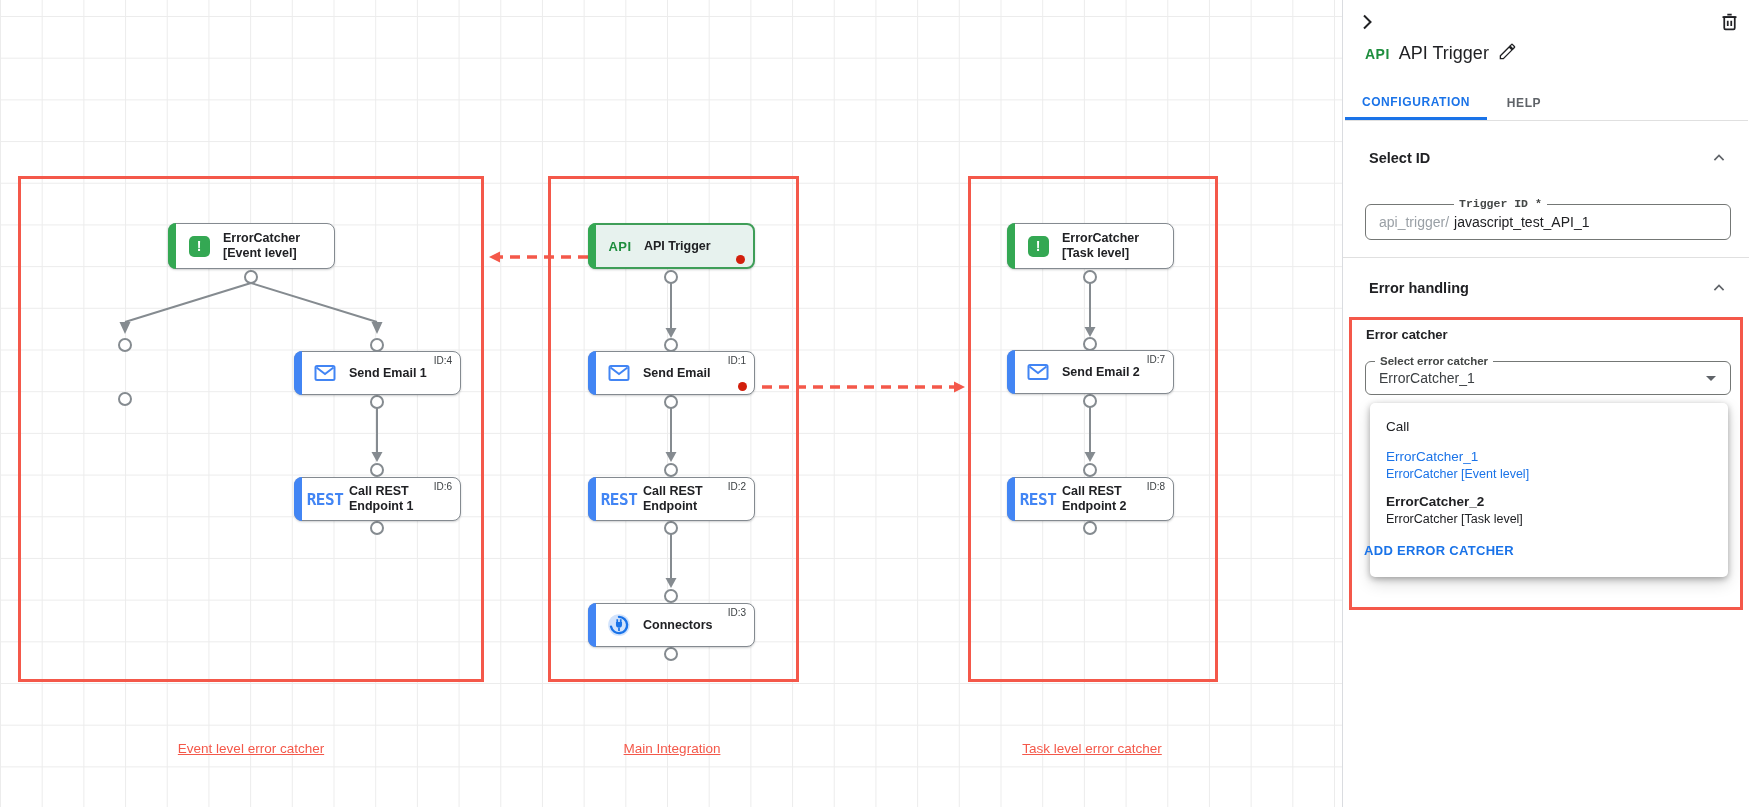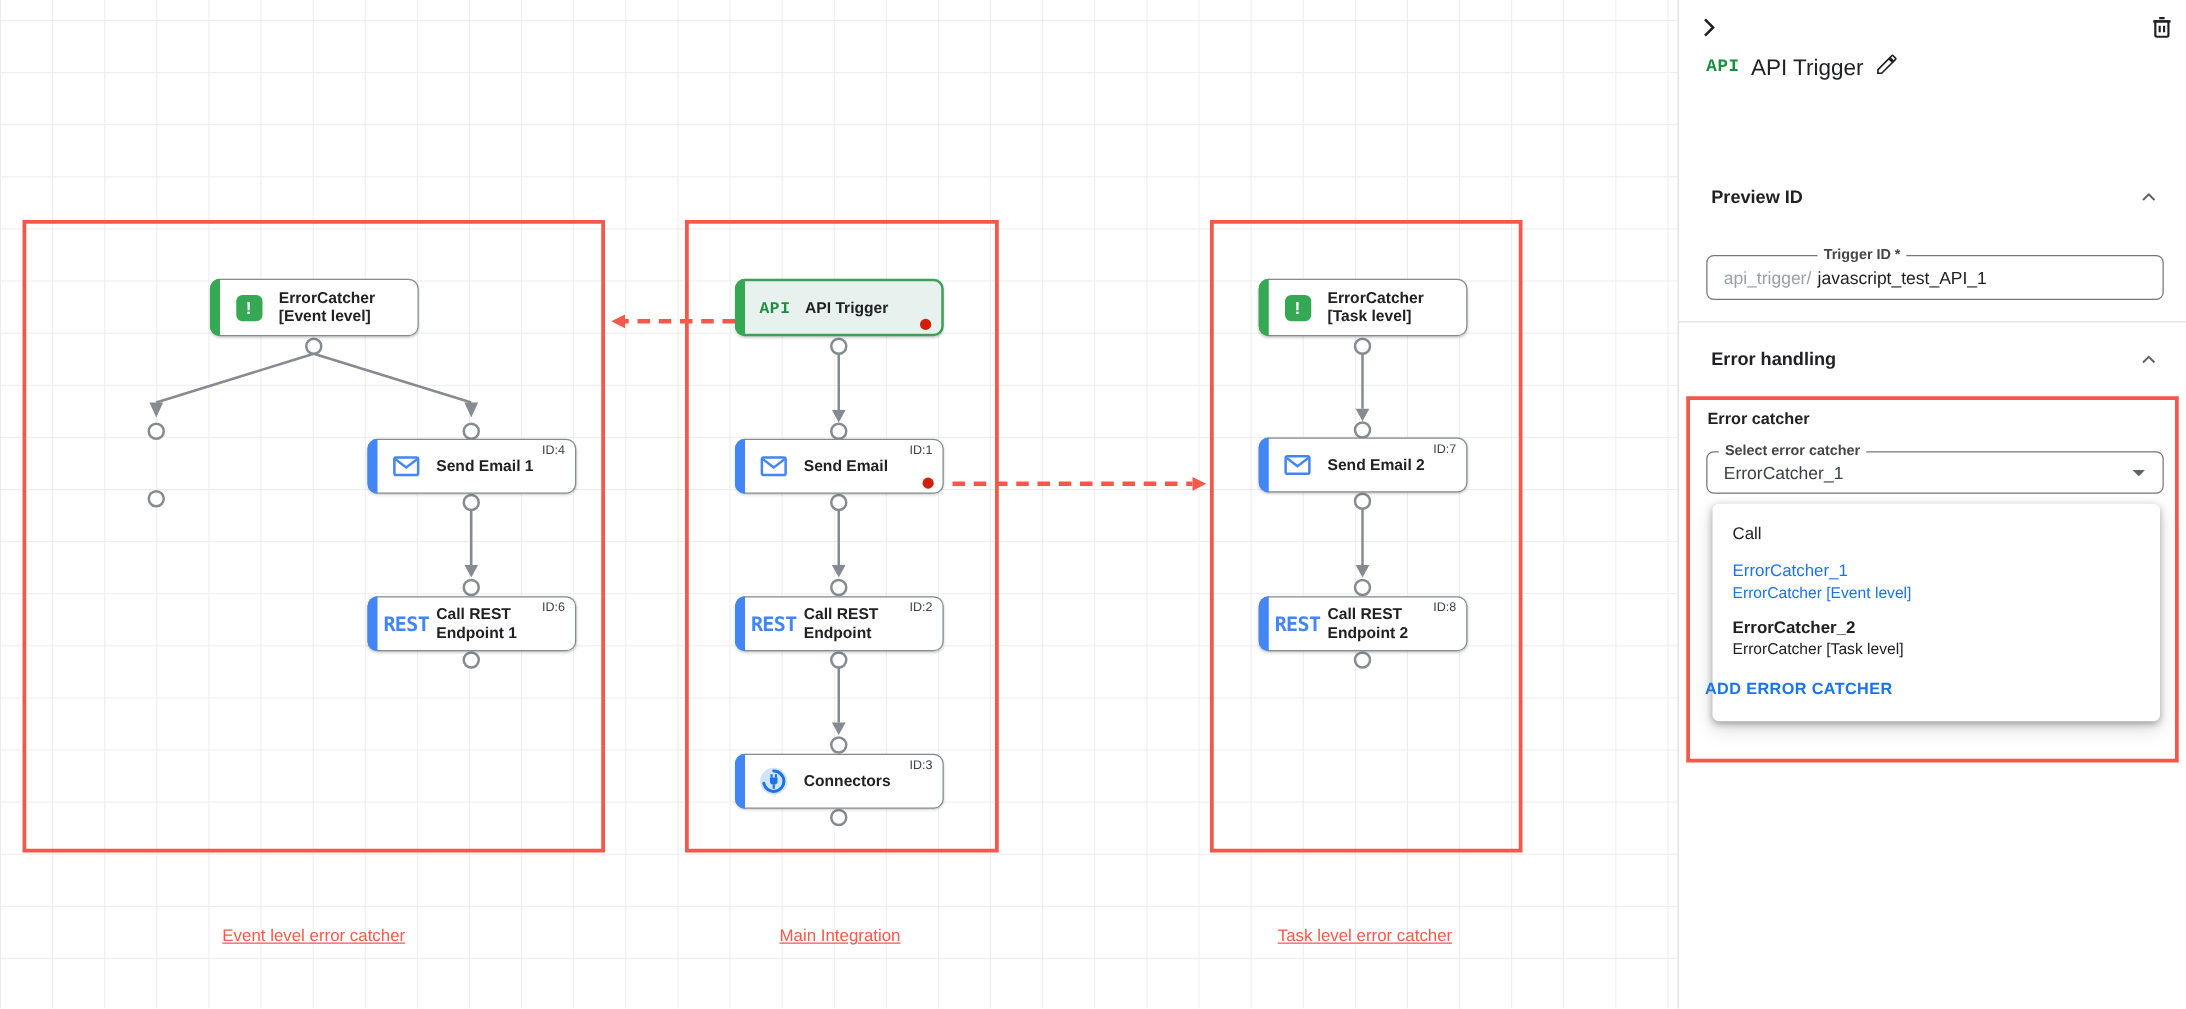--- a/index.html
+++ b/index.html
@@ -21,21 +21,21 @@
   .node{position:absolute;background:#fff;border:1px solid #848a90;border-radius:8px;
         box-shadow:0 1px 2px rgba(60,64,67,.25);display:flex;align-items:center;z-index:3;}
   .node .bar{position:absolute;left:-1px;top:-1px;bottom:-1px;width:8px;
              border-radius:8px 0 0 8px;background:#4285f4;}
   .node.green .bar{background:#34a853;}
   .node.trigger{background:#e7f2ee;border:2px solid #3f9e58;}
   .node.trigger .bar{background:#34a853;left:-2px;top:-2px;bottom:-2px;}
   .node .ic{margin-left:16px;width:28px;display:flex;justify-content:center;align-items:center;flex:none;}
   .node .txt{margin-left:10px;font-size:12.5px;font-weight:bold;color:#202124;line-height:15px;white-space:nowrap;}
   .node .nid{position:absolute;top:3px;right:8px;font-size:10px;color:#3c4043;font-weight:normal;}
-  .apibadge{font-family:Liberation Mono, monospace;font-weight:bold;font-size:13px;
+  .apibadge{font-family:Liberation Sans, sans-serif;font-weight:bold;font-size:13px;
             color:#1e8e3e;letter-spacing:.5px;}
   .restbadge{font-family:"DejaVu Sans Mono",monospace;font-weight:bold;font-size:16px;
              color:#4285f4;letter-spacing:-.5px;}
   .ecicon{width:21px;height:21px;background:#34a853;border-radius:5px;color:#fff;
           font-weight:bold;font-size:14px;display:flex;align-items:center;justify-content:center;}
 
   
   .panel{position:absolute;left:1342px;top:0;width:407px;height:807px;background:#fff;
          border-left:1px solid #dadce0;color:#202124;}
   .p-abs{position:absolute;}
@@ -281,30 +281,34 @@
     <div class="p-header">
       <span class="apibadge" style="font-size:14px;">API</span>
       <span class="p-title">API Trigger</span>
       <span style="cursor:pointer;">
         <svg width="19" height="19" viewBox="0 0 24 24">
             <path d="M3 17.25V21h3.75L17.81 9.94l-3.75-3.75L3 17.25zM20.71 7.04a1 1 0 0 0 0-1.41l-2.34-2.34a1 1 0 0 0-1.41 0l-1.83 1.83 3.75 3.75 1.83-1.83z" fill="none" stroke="#202124" stroke-width="1.7"></path>
           </svg>
       </span>
     </div>
 
-
-    <div class="sect-head" style="top:150px;">Preview ID</div>
+    <div class="tabs">
+      <div class="tab active" style="width:142px;">CONFIGURATION</div>
+      <div class="tab" style="width:74px;">HELP</div>
+    </div>
+
+    <div class="sect-head" style="top:150px;">Select ID</div>
     <span class="chev" style="top:148px;">
       <svg width="20" height="20" viewBox="0 0 24 24">
           <path d="M6.5 14.5 12 9l5.5 5.5" fill="none" stroke="#5f6368" stroke-width="2"></path>
         </svg>
     </span>
 
     <div class="outfield" style="top:204px;height:36px;">
-      <span class="floatlabel" style="left:88px;">Trigger ID *</span>
+      <span class="floatlabel" style="left:88px;font-family:Liberation Mono, monospace;">Trigger ID *</span>
       <span style="color:#9aa0a6;">api_trigger/</span>
       <span style="color:#202124;margin-left:5px;">javascript_test_API_1</span>
     </div>
 
     <div class="divider" style="top:257px;"></div>
 
     <div class="sect-head" style="top:280px;">Error handling</div>
     <span class="chev" style="top:278px;">
       <svg width="20" height="20" viewBox="0 0 24 24">
           <path d="M6.5 14.5 12 9l5.5 5.5" fill="none" stroke="#5f6368" stroke-width="2"></path>

